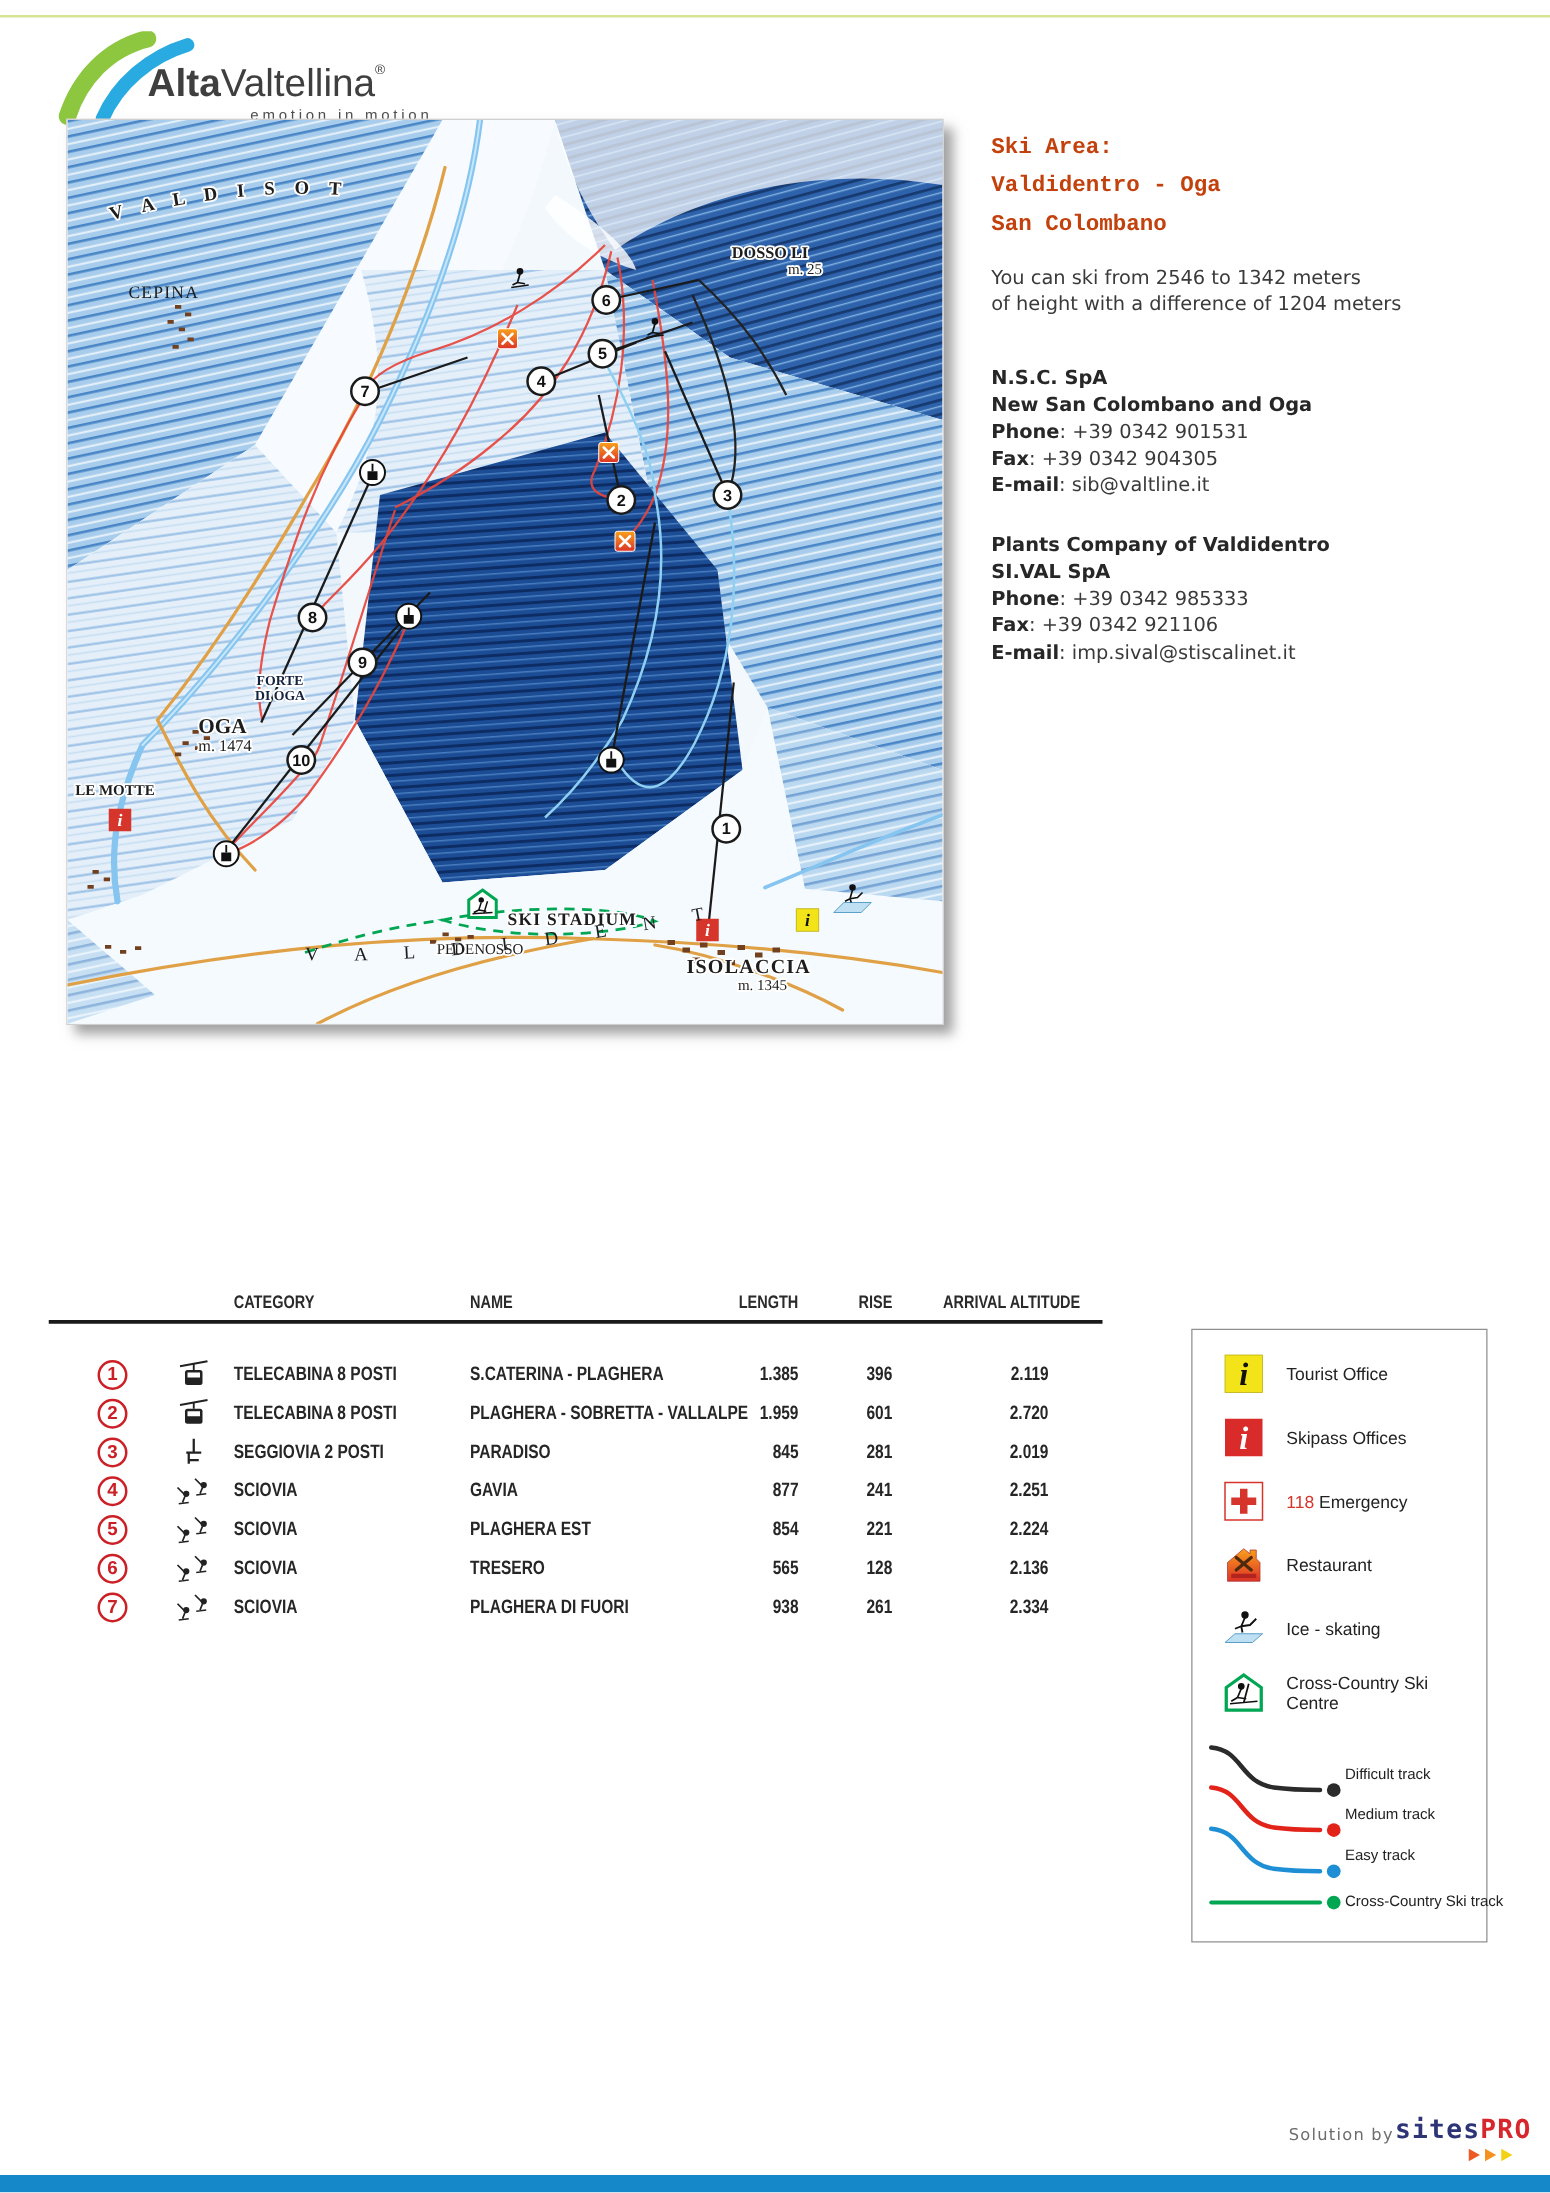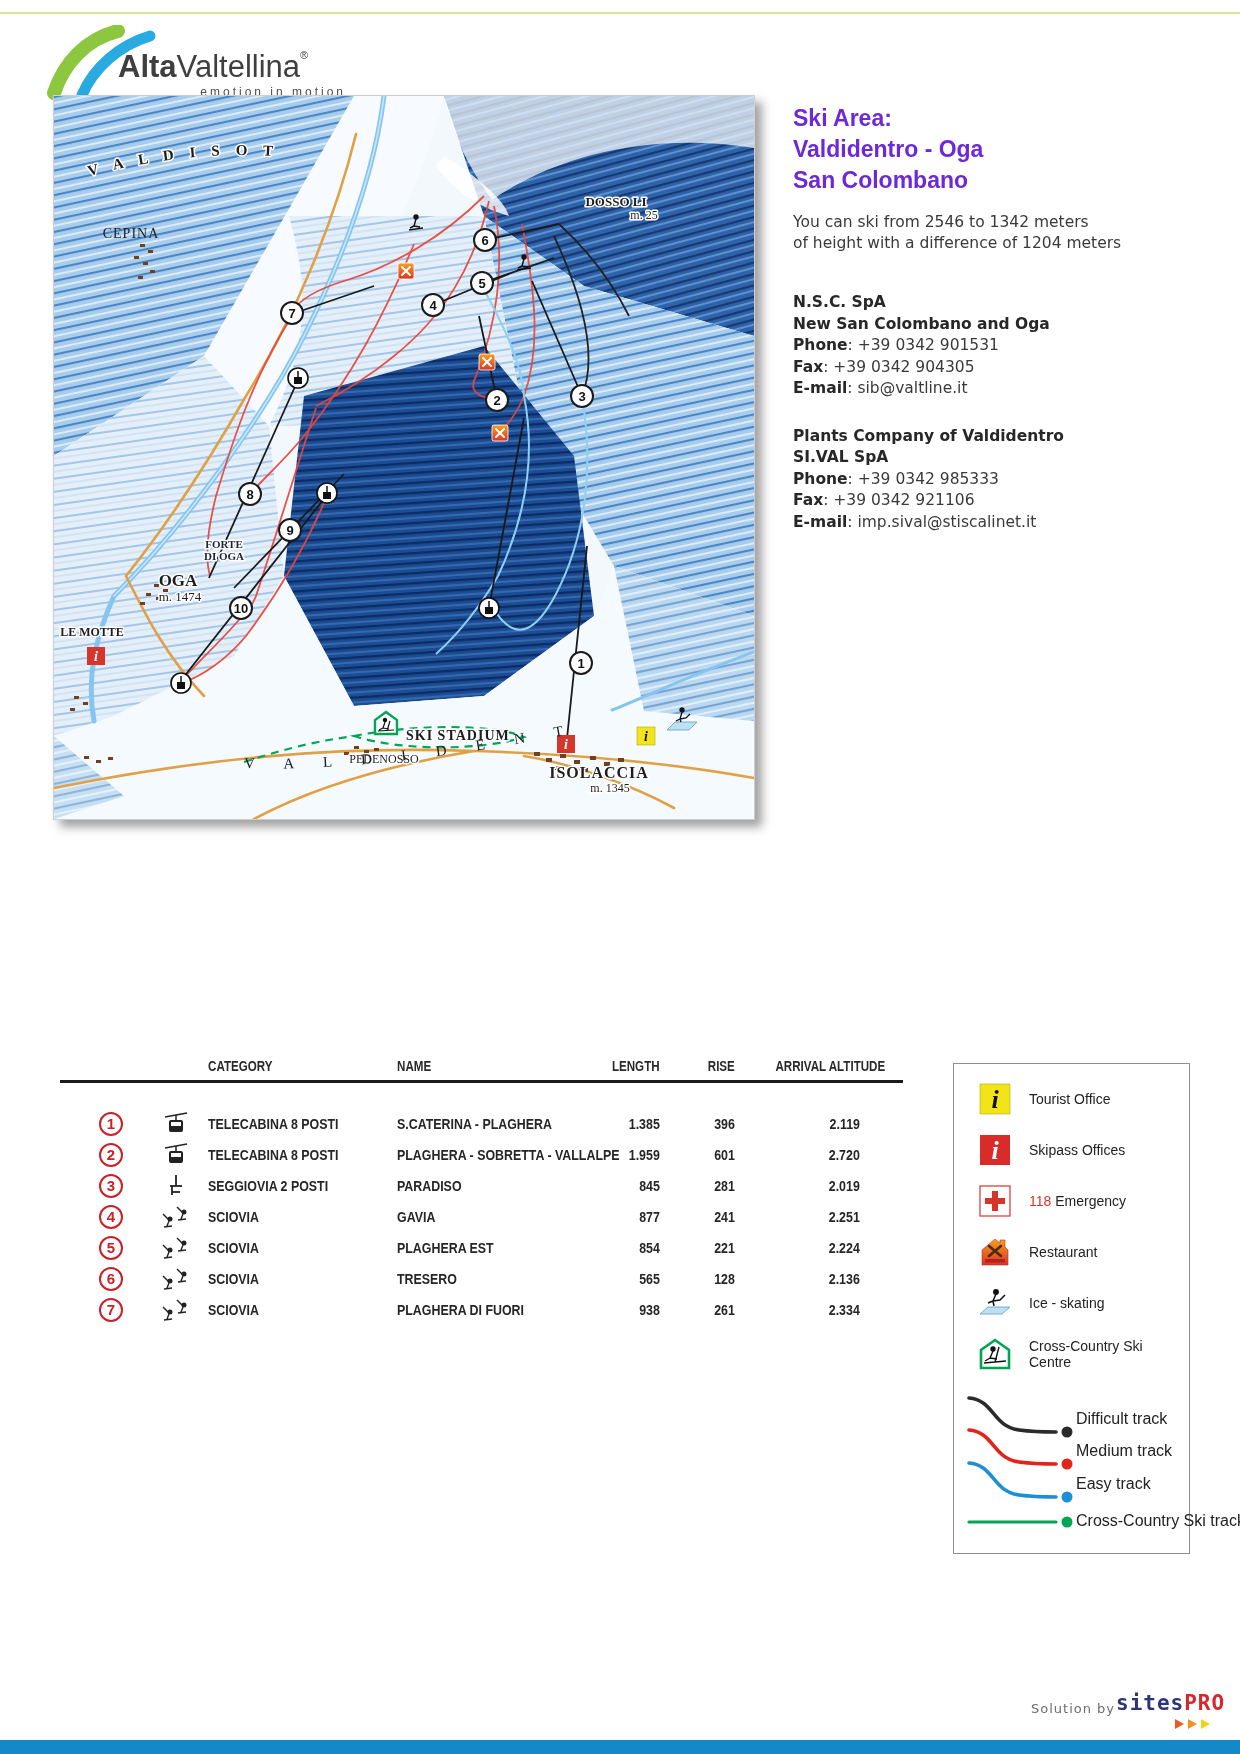--- a/index.html
+++ b/index.html
@@ -18,30 +18,30 @@
   
   .map-wrap{position:absolute;left:53px;top:95px;width:700px;height:723px;border:1px solid #cfcfcf;
             box-shadow:7px 7px 9px rgba(70,70,70,.5);background:#f3f8fd;}
   .mlabel{font-family:"Liberation Serif",serif;fill:#1d1d1d;}
   .halo{paint-order:stroke;stroke:#ffffff;stroke-width:3px;stroke-linejoin:round;}
   .mnum circle{fill:#fff;stroke:#1a1a1a;stroke-width:2;}
   .mnum text{font:700 13px "Liberation Sans",sans-serif;text-anchor:middle;fill:#111;}
   .iinfo{font:italic 700 14px "Liberation Serif",serif;text-anchor:middle;}
   
   .right-col{position:absolute;left:793px;top:103px;width:420px;}
-  .title{font-family:Liberation Sans, sans-serif;font-weight:700;font-size:23px;line-height:31px;
-         color:#6d28d9;margin:0;}
+  .title{font-family:Liberation Mono, monospace;font-weight:700;font-size:18px;line-height:31px;
+         color:#c2410c;margin:0;}
   .desc{margin-top:16px;font-size:15.5px;line-height:21px;color:#3a3a3a;}
   .contact{font-size:15.5px;line-height:21.5px;color:#3a3a3a;}
   .contact .strong{font-weight:700;color:#272727;}
   .contact-1{margin-top:38px;}
   .contact-2{margin-top:26px;}
   
-  .lifts{position:absolute;left:60px;top:1032px;width:845px;height:270px;
-         font-family:"Liberation Sans",sans-serif;color:#262626;margin-top:24px;}
+  .lifts{position:absolute;left:39px;top:1032px;width:845px;height:270px;
+         font-family:"Liberation Sans",sans-serif;color:#262626;}
   .th{position:absolute;top:2px;font-weight:700;font-size:14.5px;color:#2a2a2a;}
   .rule{position:absolute;top:24px;left:0;width:843px;height:3px;background:#1a1a1a;}
   .lrow{position:absolute;left:0;width:845px;height:31px;}
   .cell{position:absolute;top:0;height:31px;display:flex;align-items:center;font-weight:700;font-size:15.5px;}
   .cond{display:inline-block;transform:scaleX(.8);transform-origin:0 50%;white-space:nowrap;}
   .cond-r{display:inline-block;transform:scaleX(.8);transform-origin:100% 50%;white-space:nowrap;}
   .c-num{left:36px;width:30px;justify-content:center;}
   .c-ico{left:92px;width:48px;justify-content:center;}
   .c-cat{left:148px;width:185px;}
   .c-name{left:337px;width:265px;}
@@ -51,21 +51,21 @@
   .numcirc{width:24px;height:24px;border:2px solid #cc2027;border-radius:50%;color:#cc2027;
            font-weight:700;font-size:15px;line-height:20px;text-align:center;box-sizing:border-box;}
   
   .legend{position:absolute;left:953px;top:1063px;width:235px;height:489px;border:1px solid #8f8f8f;
           background:#fff;font-family:"Liberation Sans",sans-serif;}
   .litem{position:absolute;left:24px;width:200px;height:34px;display:flex;align-items:center;}
   .licon{width:34px;height:34px;flex:0 0 34px;}
   .llabel{margin-left:17px;font-size:14px;color:#222;}
   .em-num{color:#d6352b;}
   .track-row{position:absolute;left:10px;width:218px;height:42px;}
-  .track-label{position:absolute;left:112px;top:50%;transform:translateY(-50%);font-size:16px;color:#222;white-space:nowrap;}
+  .track-label{position:absolute;left:112px;top:50%;transform:translateY(-50%);font-size:12px;color:#222;white-space:nowrap;}
   .tl2{top:68%;}
   
   .solution{position:absolute;top:1701px;left:1031px;font-size:13px;color:#6d6d6d;letter-spacing:1px;}
   .sites{position:absolute;top:1691px;left:1116px;font-family:"DejaVu Sans Mono",monospace;
          font-weight:700;font-size:21px;letter-spacing:1px;color:#2e3577;}
   .pro{color:#d7262c;}
   .tris{position:absolute;top:1719px;left:1175px;display:flex;gap:4px;}
   .tri{width:0;height:0;border-top:5px solid transparent;border-bottom:5px solid transparent;border-left:9px solid;}
   .bottom-bar{position:absolute;left:0;bottom:0;width:1240px;height:14px;background:#1488c8;}
 </style>

